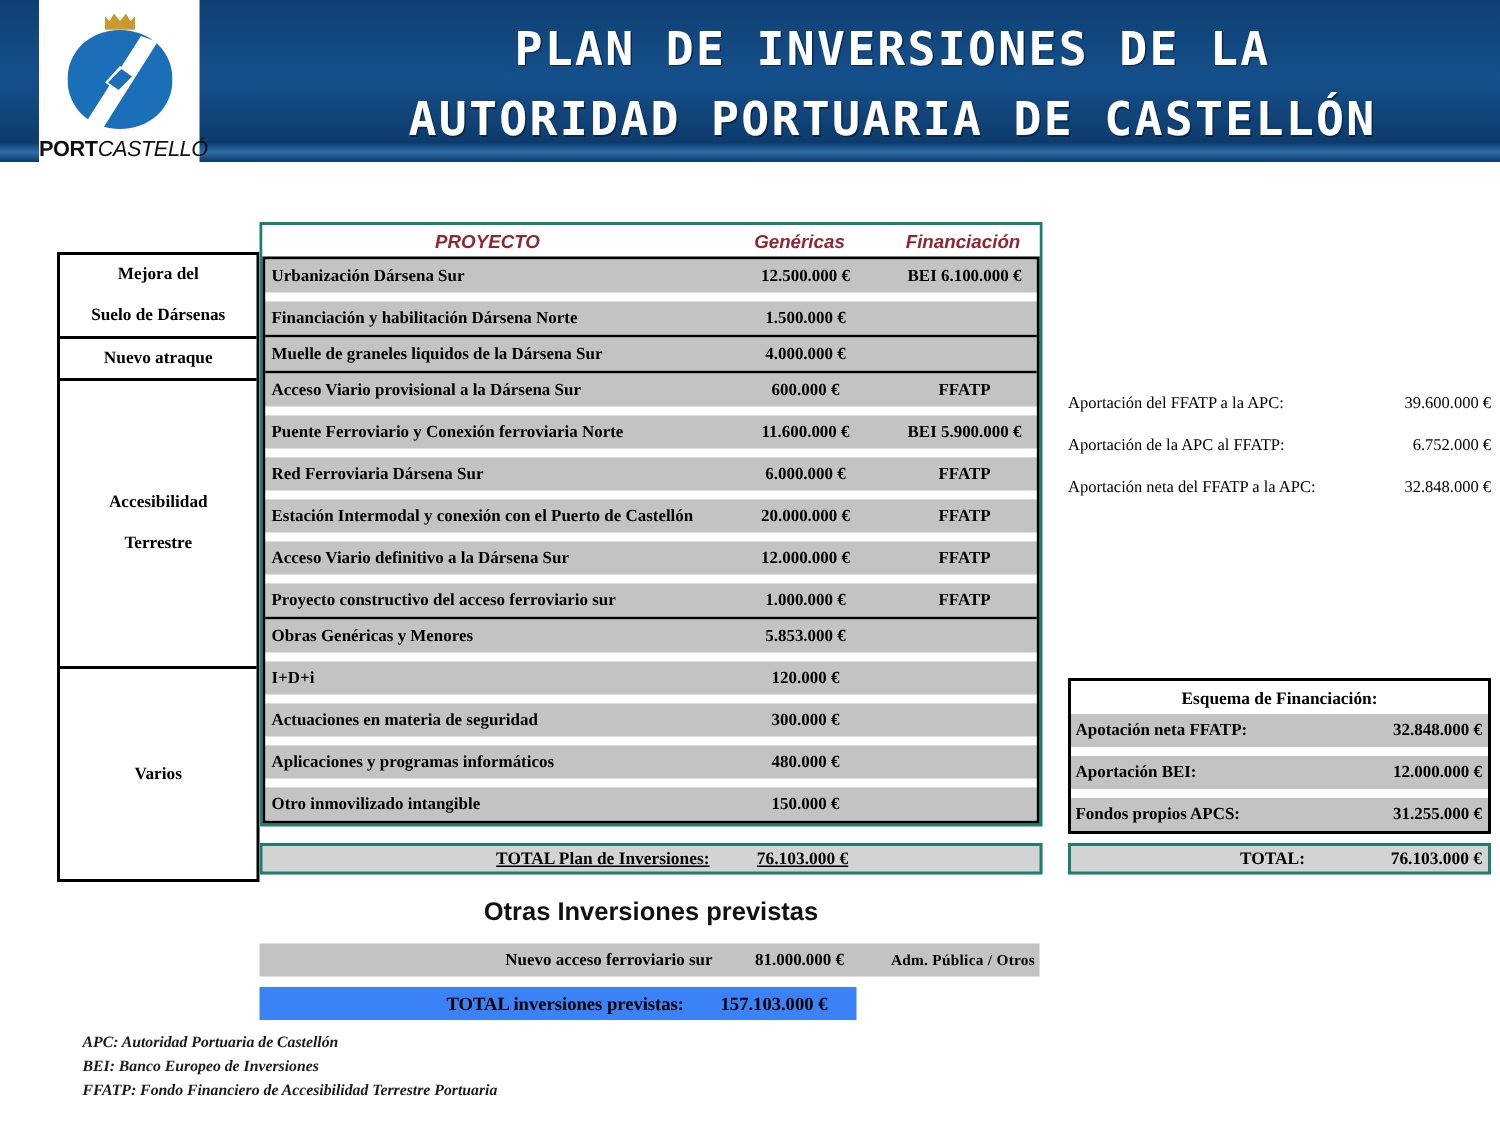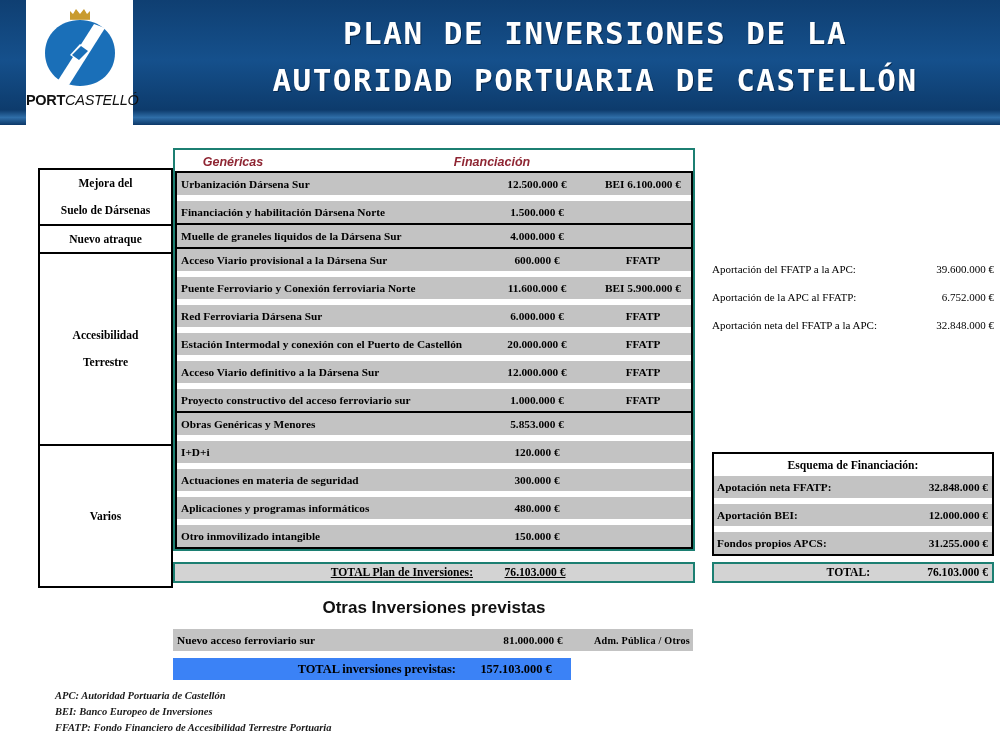--- a/index.html
+++ b/index.html
@@ -7,21 +7,21 @@
   body{
     width:1000px;height:750px;
     background:#ffffff;
     font-family:"Liberation Serif", serif;
     overflow:hidden;
     position:relative;
   }
 
   
   .banner{
-    position:absolute;left:0;top:0;width:1000px;height:125px;
+    position:absolute;left:0;top:0;width:1000px;height:108px;
     background:linear-gradient(180deg,#0f3f72 0%,#15508c 48%,#0d3b6c 88%,#2f6ea8 94%,#0c3868 100%);
   }
   .banner-title{
     position:absolute;left:200px;top:10px;width:790px;
     text-align:center;
     color:#ffffff;
     font-family:"DejaVu Sans Mono","Liberation Mono",monospace;
     font-weight:bold;
     font-size:31px;
     line-height:47px;
@@ -152,21 +152,21 @@
   
   .others-title{
     position:absolute;left:173px;top:598px;width:522px;text-align:center;
     font-family:"Liberation Sans",sans-serif;
     font-weight:bold;font-size:17px;color:#111;
   }
   .others-row{
     position:absolute;left:173px;top:629px;width:520px;height:22px;
     background:#c3c3c3;display:flex;align-items:center;
   }
-  .others-row .o1{flex:0 0 298px;padding-left:4px;font-size:11.3px;font-weight:bold;color:#000;}
+  .others-row .o1{flex:0 0 298px;padding-left:4px;font-size:11.3px;font-weight:bold;color:#000;text-align:right;}
   .others-row .o2{flex:0 0 116px;text-align:center;font-size:11.3px;font-weight:bold;color:#000;}
   .others-row .o3{flex:1;text-align:center;font-size:10.2px;font-weight:bold;color:#000;letter-spacing:0.2px;}
   .others-total{
     position:absolute;left:173px;top:658px;width:398px;height:22px;
     background:#3b82f6;display:flex;align-items:center;
   }
   .others-total .ot1{flex:0 0 283px;text-align:right;padding-right:5px;font-size:12.4px;font-weight:bold;color:#000;}
   .others-total .ot2{flex:1;text-align:center;font-size:12.4px;font-weight:bold;color:#000;}
 
   
@@ -216,20 +216,21 @@
       <div>Accesibilidad</div>
       <div>Terrestre</div>
     </div>
     <div class="cat-cell" style="height: 140px;">
       <div>Varios</div>
     </div>
   </div>
 
 <div class="proj-table">
   <div class="ph-row">
+    <div class="c1"><span>PROYECTO</span></div>
     <div class="c2"><span>Genéricas</span></div>
     <div class="c3"><span>Financiación</span></div>
   </div>
   <div class="body-block" id="table-body">
       <div class="grp">
         <div class="drow">
           <div class="c1">Urbanización Dársena Sur</div>
           <div class="c2">12.500.000 €</div>
           <div class="c3">BEI 6.100.000 €</div>
         </div>

